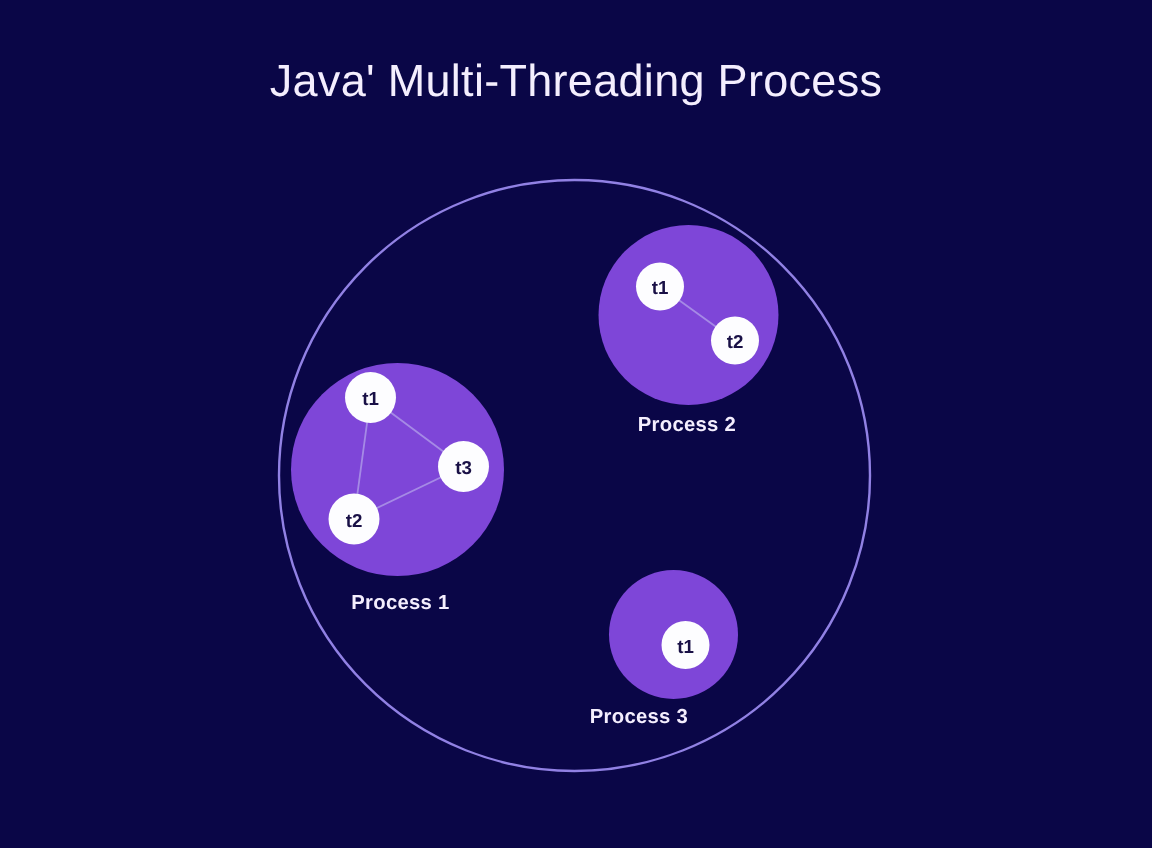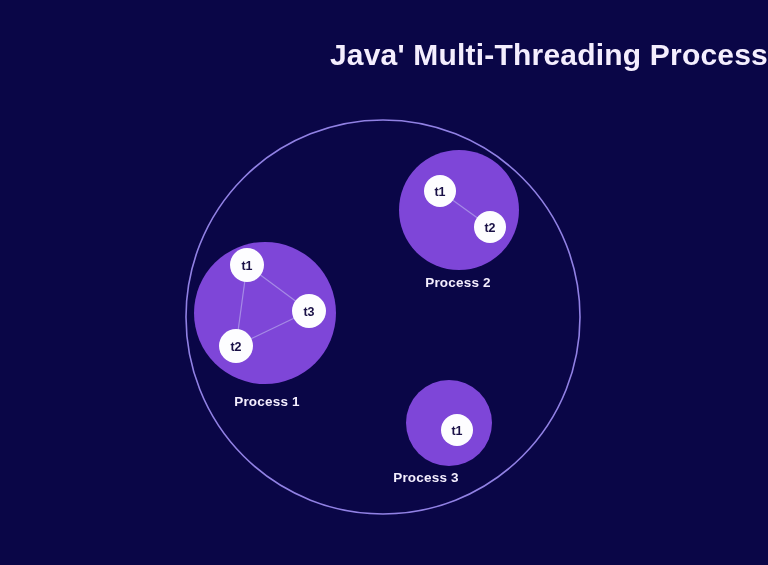--- a/index.html
+++ b/index.html
@@ -13,24 +13,24 @@
     width: 768px;
     height: 565px;
     background: #0a0647;
     overflow: hidden;
   }
   .title {
     position: absolute;
     top: 38px;
     left: 0;
     width: 768px;
-    text-align: right;
+    text-align: center;
     margin: 0;
     font-size: 30px;
-    font-weight: bold;
+    font-weight: normal;
     letter-spacing: 0.2px;
     color: #f4eefe;
   }
   svg { position: absolute; top: 0; left: 0; }
   .outer-circle {
     fill: none;
     stroke-width: 1.6px;
   }
   .process-circle { stroke: none; }
   .thread-link {

